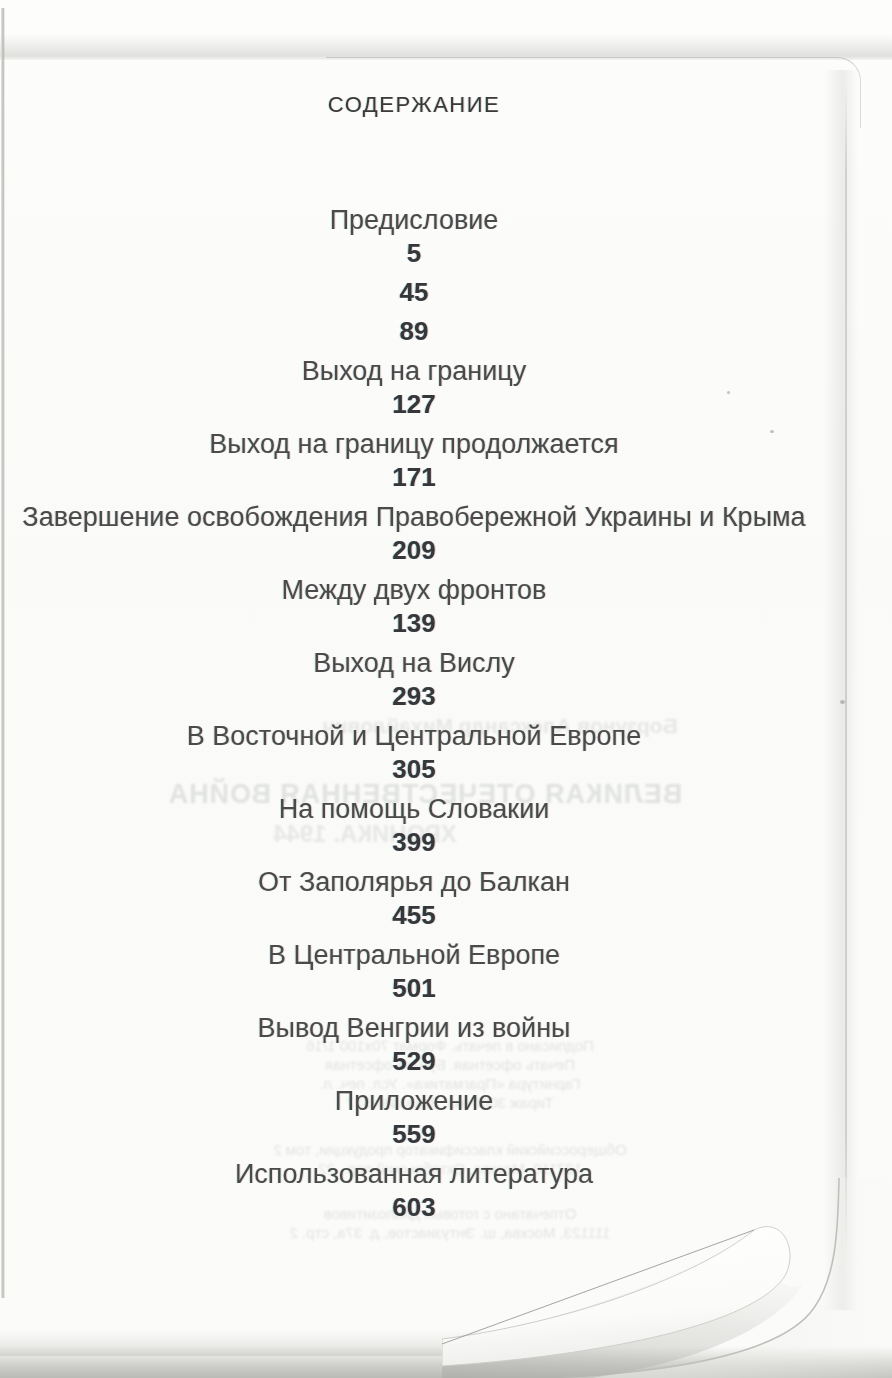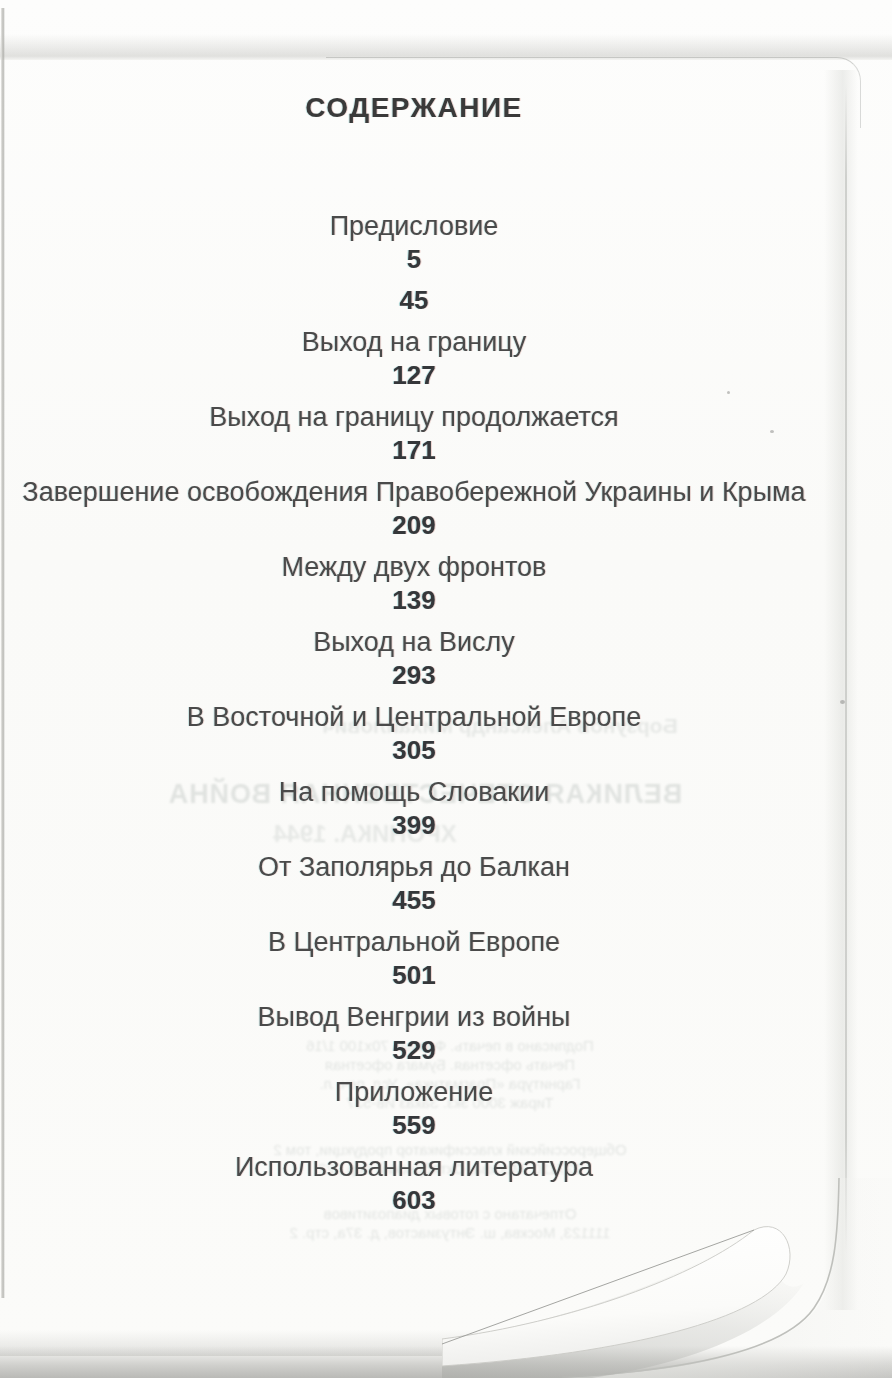--- a/index.html
+++ b/index.html
@@ -48,25 +48,25 @@
     position:absolute;left:0;bottom:22px;width:520px;height:26px;
     background:linear-gradient(180deg,rgba(255,255,255,0),rgba(185,185,181,0.4));
   }
   .speck{position:absolute;background:rgba(120,120,118,0.45);border-radius:50%;}
   
   .toc{
     position:absolute;left:0;top:92px;width:828px;
     text-align:center;color:#474747;
   }
   .toc-title{
-    font-size:28px;font-weight:bold;letter-spacing:1.5px;color:#3a3a3a;
+    font-size:22px;font-weight:normal;letter-spacing:1.5px;color:#3a3a3a;
     margin:0 0 88px 0;
     text-shadow:-1px 0 rgba(0,150,150,0.18),1px 0 rgba(170,40,30,0.18);
   }
-  .toc-entry{margin:14px 0 12px 0;}
+  .toc-entry{margin:8px 0 12px 0;}
   .toc-entry-title{
     font-size:27px;line-height:28px;color:#4a4a4a;
     text-shadow:-1px 0 rgba(0,150,150,0.15),1px 0 rgba(170,40,30,0.15);
   }
   .toc-entry-page{
     font-size:26px;line-height:27px;font-weight:bold;color:#35373a;
     margin-top:6px;
     text-shadow:-1px 0 rgba(0,150,160,0.25),1px 0 rgba(170,40,30,0.2);
   }
   
@@ -123,20 +123,21 @@
     <h1 class="toc-title">СОДЕРЖАНИЕ</h1>
 
     <div class="toc-entry">
       <div class="toc-entry-title">Предисловие</div>
       <div class="toc-entry-page">5</div>
     </div>
     <div class="toc-entry">
       <div class="toc-entry-page">45</div>
     </div>
     <div class="toc-entry">
+      <div class="toc-entry-page">89</div>
     </div>
     <div class="toc-entry">
       <div class="toc-entry-title">Выход на границу</div>
       <div class="toc-entry-page">127</div>
     </div>
     <div class="toc-entry">
       <div class="toc-entry-title">Выход на границу продолжается</div>
       <div class="toc-entry-page">171</div>
     </div>
     <div class="toc-entry">

